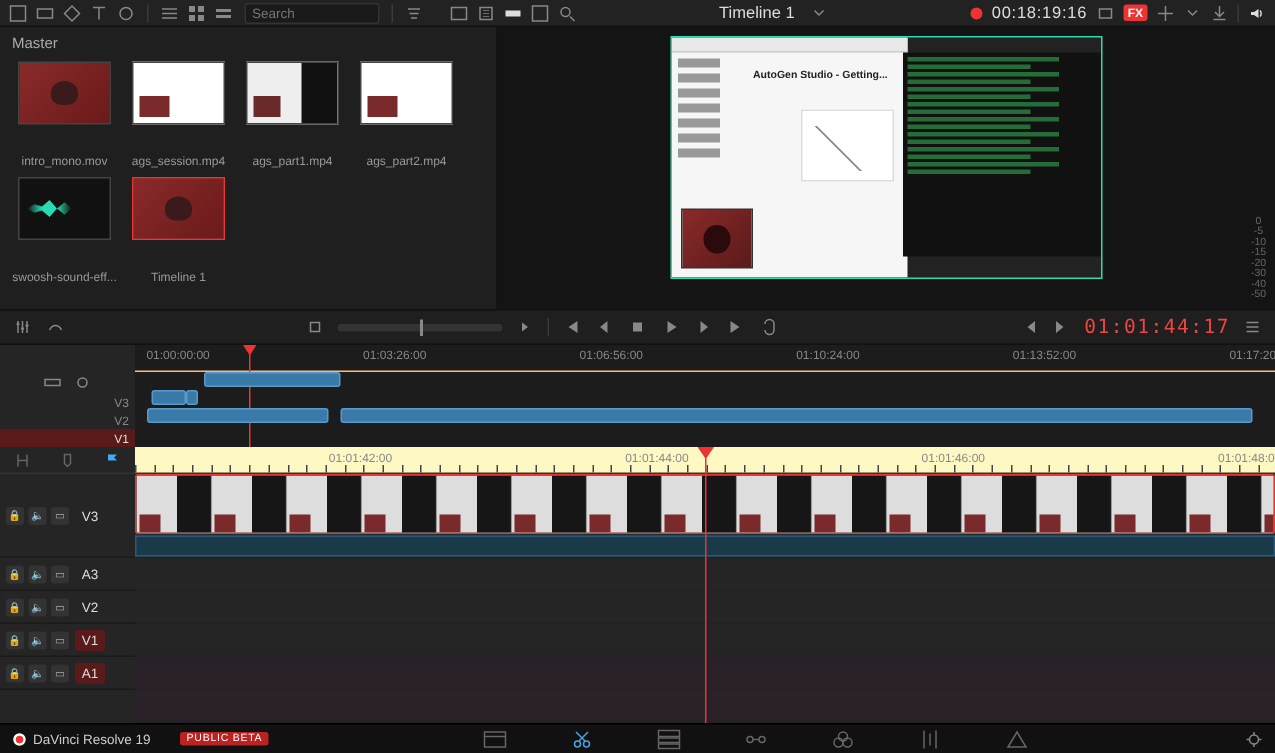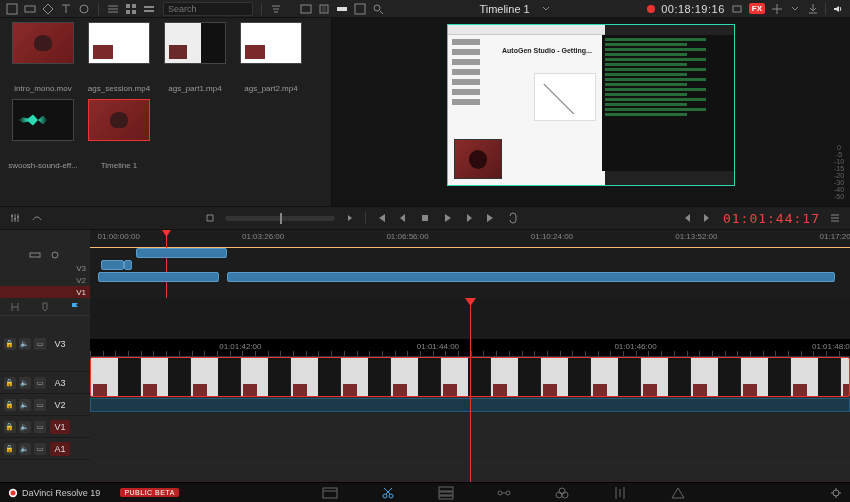--- a/index.html
+++ b/index.html
@@ -85,21 +85,21 @@
   .detail-ruler-spacer .tb-icon { color:#666; }
   .track-head { display:flex; align-items:center; gap:4px; padding:0 4px; border-bottom:1px solid #1a1a1a; }
   .track-head .controls { display:flex; gap:3px; }
   .track-head .ctrl { width:12px; height:12px; background:#333; border-radius:2px; display:flex; align-items:center; justify-content:center; font-size:7px; color:#aaa; cursor:pointer; }
   .track-head .tag { width:20px; text-align:center; font-size:9px; color:#ddd; }
   .track-head.video { height:56px; }
   .track-head.small { height:22px; }
   .track-head .tag.red { background:#5a1a1a; padding:2px 3px; border-radius:2px; }
 
   .detail-body { flex:1; position:relative; overflow:hidden; }
-  .detail-ruler { height:18px; border-bottom:1px solid #333; position:relative; font-size:8px; color:#888; background:#000000;margin-top:41px; }
+  .detail-ruler { height:18px; border-bottom:1px solid #333; position:relative; font-size:8px; color:#888; background:#fef9c3; }
   .detail-ruler span { position:absolute; top:3px; }
   .detail-ruler .tick { position:absolute; top:12px; width:1px; height:5px; background:#444; }
   .detail-playhead { position:absolute; top:0; bottom:0; width:1px; background:#e33; z-index:10; }
   .detail-playhead::before { content:""; position:absolute; top:0; left:-5px; width:11px; height:8px; background:#e33; clip-path:polygon(0 0,100% 0,50% 100%); }
   .detail-track { position:relative; border-bottom:1px solid #222; background:#2a2a2a; }
   .detail-track.v3a3 { height:56px; }
   .detail-track.small { height:22px; background:#252525; }
   .detail-track.locked { background:#2a2228; }
   .clip-strip { position:absolute; left:0; right:0; top:0; height:40px; display:flex; border:1px solid #e33; border-radius:2px; overflow:hidden; }
   .frame-thumb { flex:0 0 50px; height:40px; background:#ddd; border-right:1px solid #222; position:relative; }
@@ -247,20 +247,21 @@
         <svg viewBox="0 0 12 12">
           <path d="M2 5v2h2l3 2V3L4 5H2z" fill="currentColor"></path>
           <path d="M8 4c1 1 1 3 0 4" stroke="currentColor" fill="none"></path>
         </svg>
       </div>
   </div>
 </div>
 
 <div class="upper">
   <div class="media-pool">
+    <div class="master-label">Master</div>
     <div class="clips-grid" id="clips-grid">
         <div class="clip">
           <div class="clip-thumb thumb-webcam"></div>
           <div class="clip-label">intro_mono.mov</div>
         </div>
         <div class="clip">
           <div class="clip-thumb thumb-white"></div>
           <div class="clip-label">ags_session.mp4</div>
         </div>
         <div class="clip">

